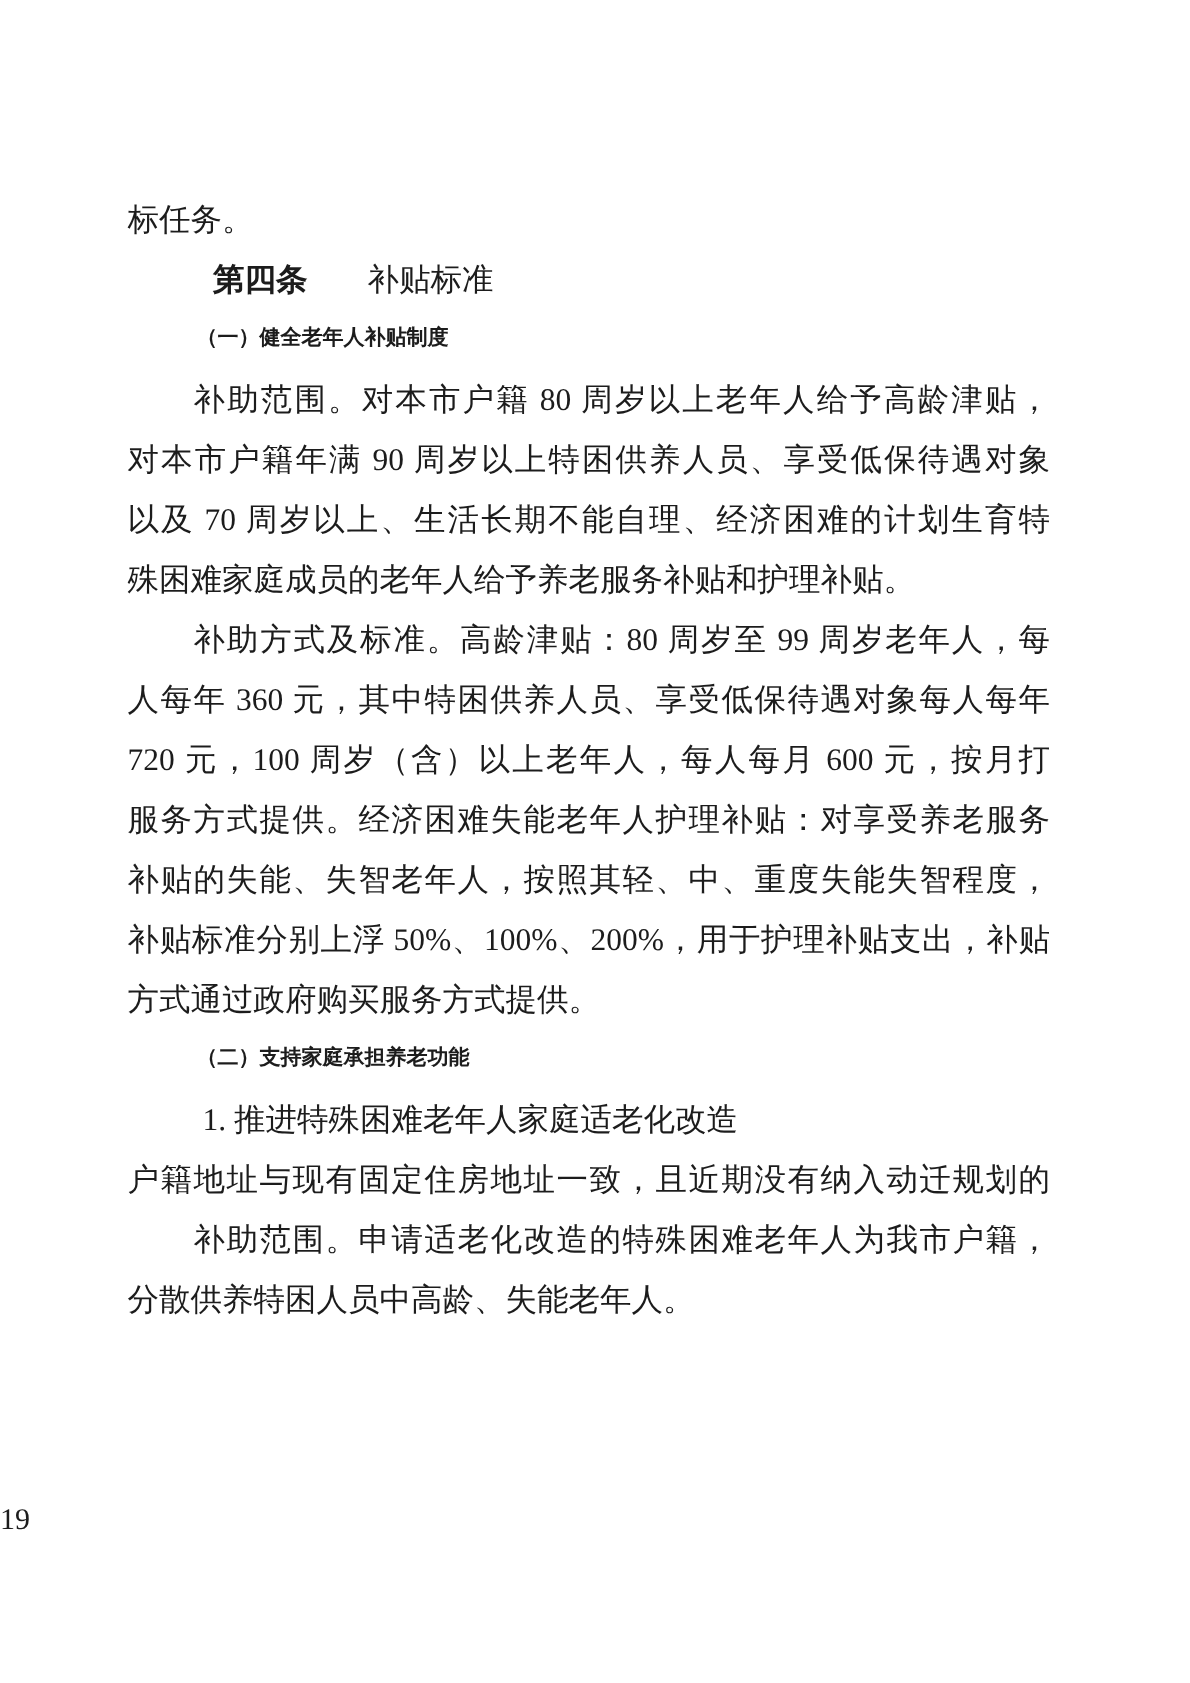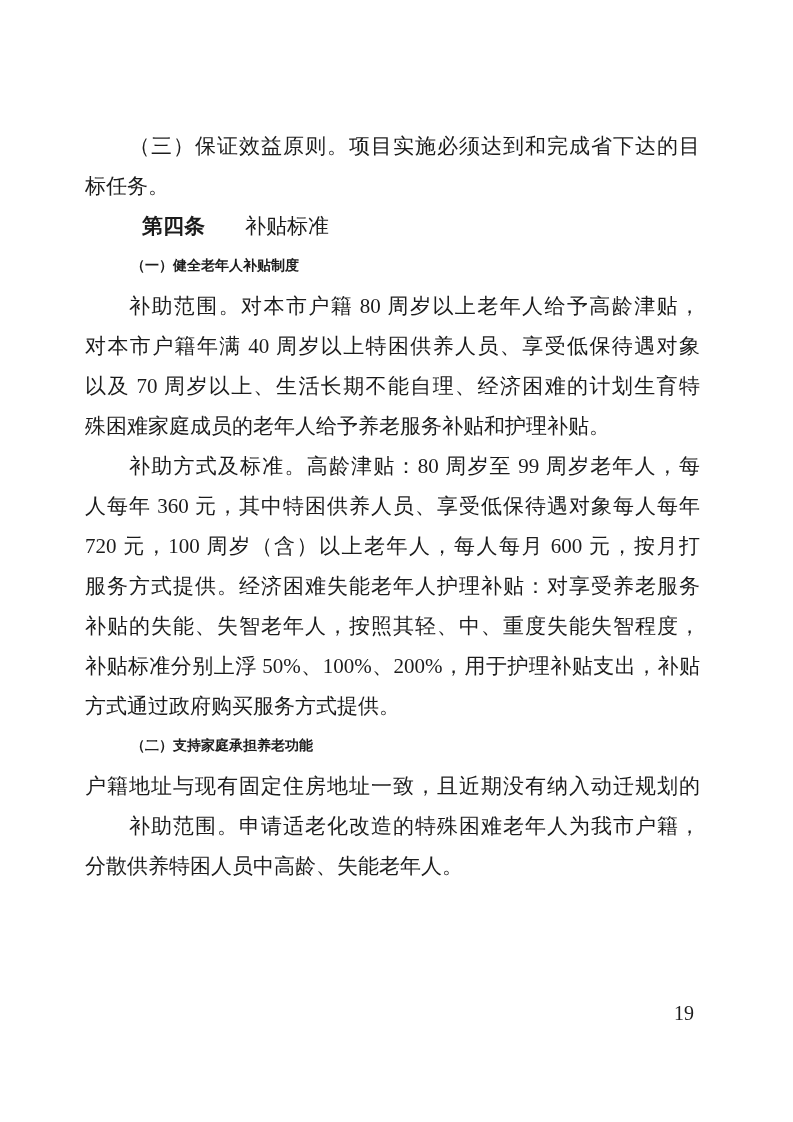--- a/index.html
+++ b/index.html
@@ -41,55 +41,55 @@
     font-weight: bold;
     padding-left: 46px;
     font-size: 14px;
   }
   .numitem { padding-left: 50px; }
   .pageno {
     position: absolute;
     top: 998px;
     left: 0;
     width: 694px;
-    text-align: right;
+    text-align: left;
     font-size: 20px;
     line-height: 30px;
   }
 </style>
 </head>
 <body>
 
 <div class="page">
   <div class="content">
 
-    <div class="ln indent jst">（三）保证效益原则。项目实施必须达到和完成省下达的目</div>
     <div class="ln">标任务。</div>
 
     <div class="ln article">
       <span class="article-label">第四条</span><span class="article-title">补贴标准</span>
     </div>
 
     <div class="ln subhead">（一）健全老年人补贴制度</div>
 
     <div class="ln indent jst">补助范围。对本市户籍 80 周岁以上老年人给予高龄津贴，</div>
-    <div class="ln jst">对本市户籍年满 40 周岁以上特困供养人员、享受低保待遇对象</div>
+    <div class="ln jst">对本市户籍年满 90 周岁以上特困供养人员、享受低保待遇对象</div>
     <div class="ln jst">以及 70 周岁以上、生活长期不能自理、经济困难的计划生育特</div>
     <div class="ln">殊困难家庭成员的老年人给予养老服务补贴和护理补贴。</div>
 
     <div class="ln indent jst">补助方式及标准。高龄津贴：80 周岁至 99 周岁老年人，每</div>
     <div class="ln jst">人每年 360 元，其中特困供养人员、享受低保待遇对象每人每年</div>
     <div class="ln jst">720 元，100 周岁（含）以上老年人，每人每月 600 元，按月打</div>
     <div class="ln jst">服务方式提供。经济困难失能老年人护理补贴：对享受养老服务</div>
     <div class="ln jst">补贴的失能、失智老年人，按照其轻、中、重度失能失智程度，</div>
     <div class="ln jst">补贴标准分别上浮 50%、100%、200%，用于护理补贴支出，补贴</div>
     <div class="ln">方式通过政府购买服务方式提供。</div>
 
     <div class="ln subhead">（二）支持家庭承担养老功能</div>
 
+    <div class="ln numitem">1. 推进特殊困难老年人家庭适老化改造</div>
 
     <div class="ln jst">户籍地址与现有固定住房地址一致，且近期没有纳入动迁规划的</div>
     <div class="ln indent jst">补助范围。申请适老化改造的特殊困难老年人为我市户籍，</div>
     <div class="ln">分散供养特困人员中高龄、失能老年人。</div>
 
   </div>
 
   <div class="pageno">19</div>
 </div>
 

